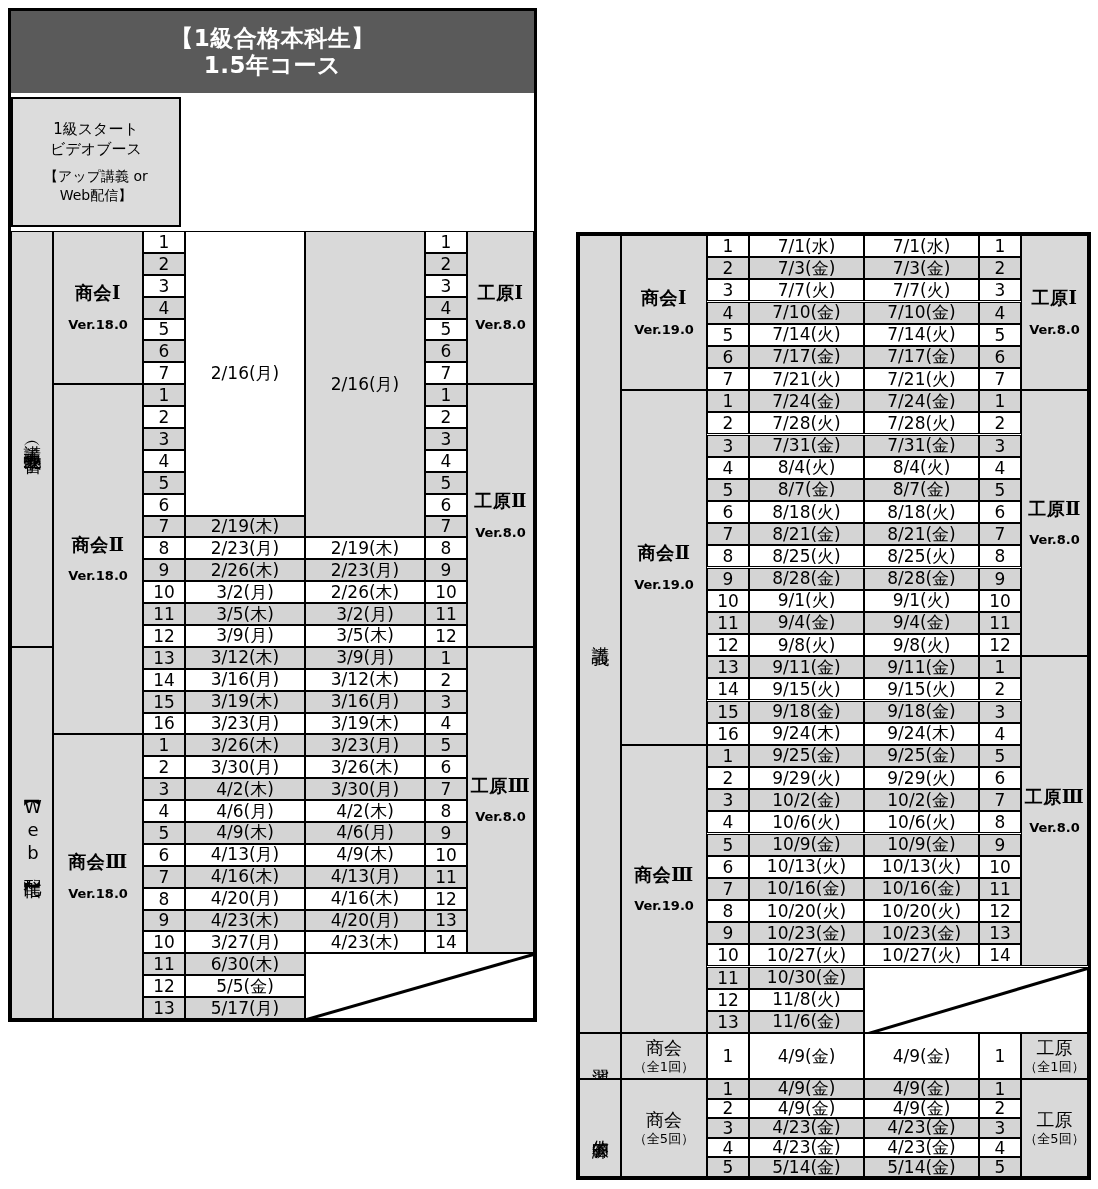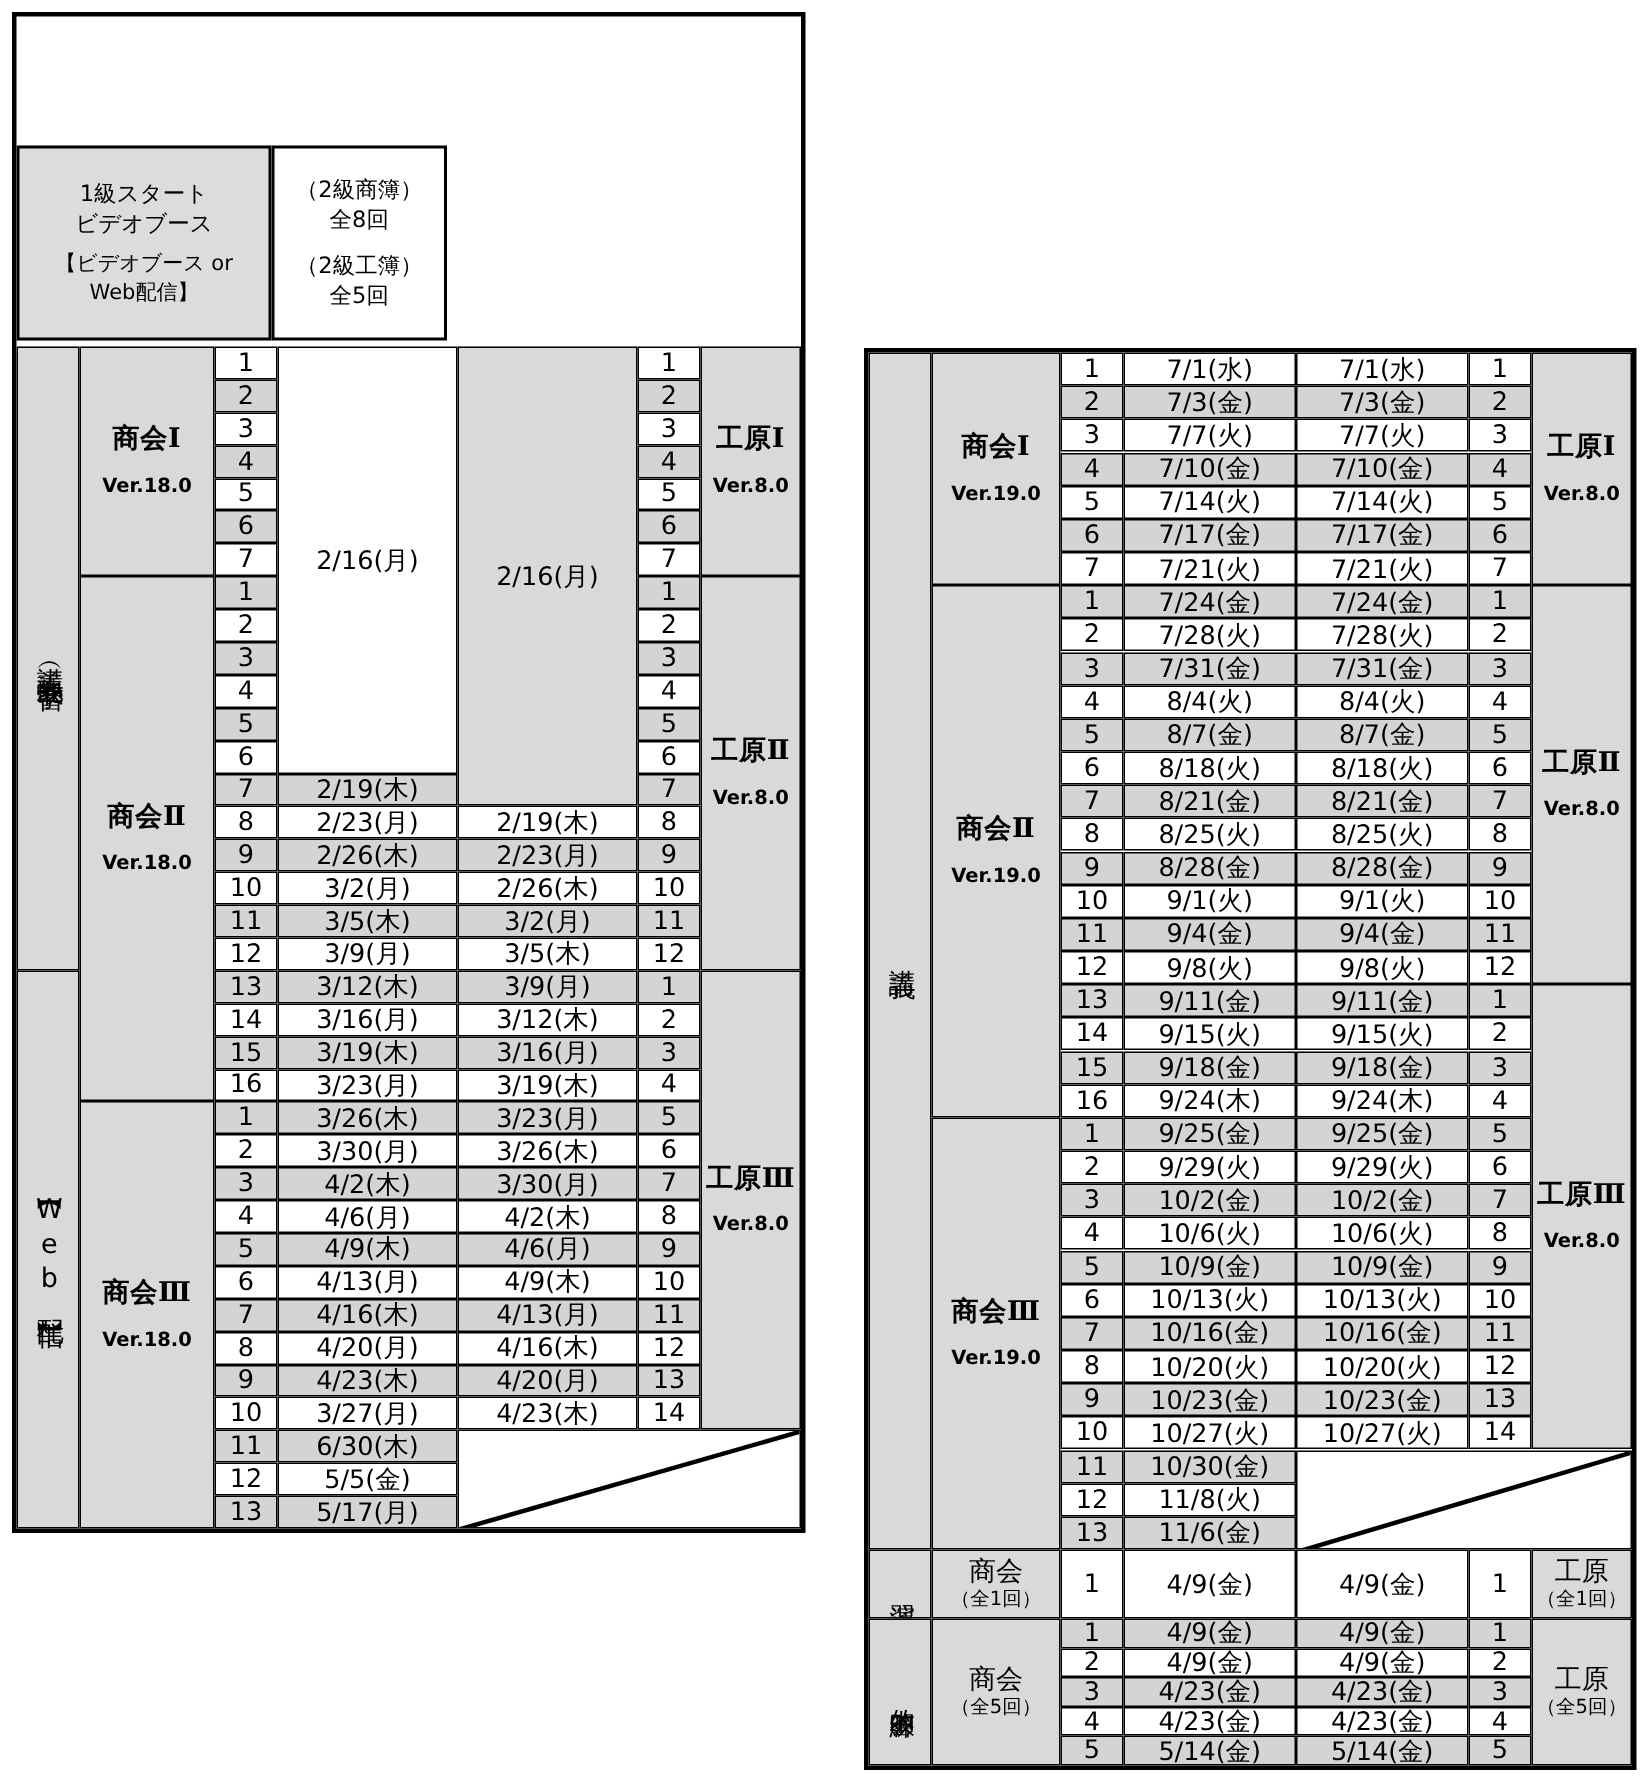--- a/index.html
+++ b/index.html
@@ -83,35 +83,32 @@
   .botlabel .b1{font-size:18px;font-weight:normal;}
   .botlabel .b2{font-size:13px;}
 </style>
 </head>
 <body>
 
 <div class="page">
 
   <div class="panel" id="left-panel" style="left:8px;top:8px;width:529px;height:1014px;background:#fff;">
 
+    <div class="hdr-title" style="position:absolute;left:0;top:0;width:523px;height:82px;">
+      <div class="l1">【1級合格本科生】</div>
+      <div class="l2">1.5年コース</div>
+    </div>
 
     <div style="position:absolute;left:0;top:86px;width:523px;height:130px;display:flex;">
       <div class="hcell gray" style="width:170px;">
         <div class="hc-txt">1級スタート</div>
         <div class="hc-txt">ビデオブース</div>
         <div style="height:8px"></div>
-        <div class="hc-sm">【ビデオブース or</div>
+        <div class="hc-sm">【アップ講義 or</div>
         <div class="hc-sm">Web配信】</div>
-      </div>
-      <div class="hcell" style="width:117px;">
-        <div class="hc-txt">（2級商簿）</div>
-        <div class="hc-txt">全8回</div>
-        <div style="height:12px"></div>
-        <div class="hc-txt">（2級工簿）</div>
-        <div class="hc-txt">全5回</div>
       </div>
     </div>
 
     <div id="left-body" style="position:absolute;left:0;top:220px;width:523px;height:788px;">
         <div class="side" style="position: absolute; left: 0px; top: 0px; width: 42px; height: 415.889px;">
           <div class="vtext">講義（先取学習）</div>
         </div>
         <div class="side" style="position: absolute; left: 0px; top: 415.889px; width: 42px; height: 372.111px;">
           <div class="vtext">【Web配信】</div>
         </div>

